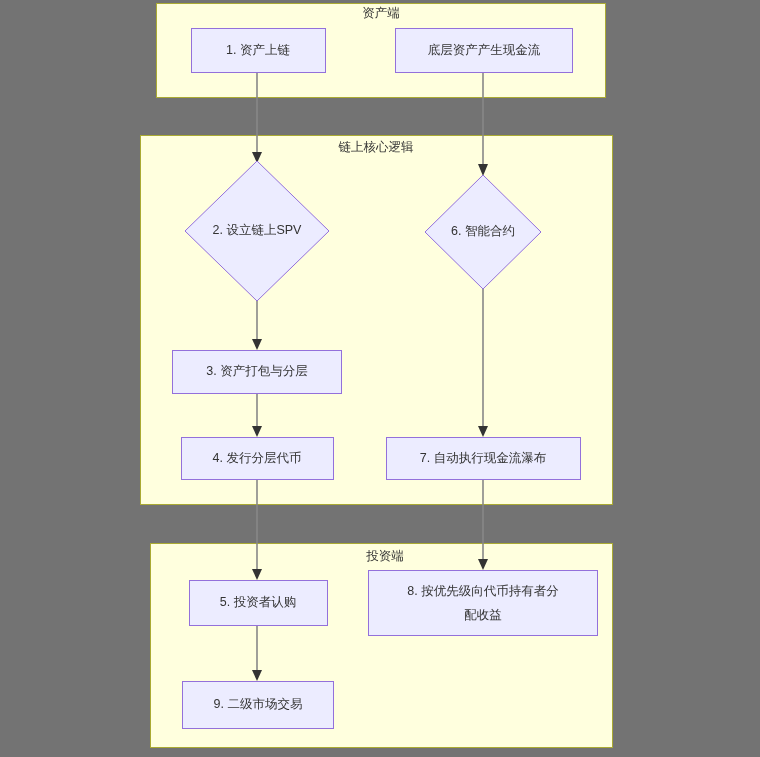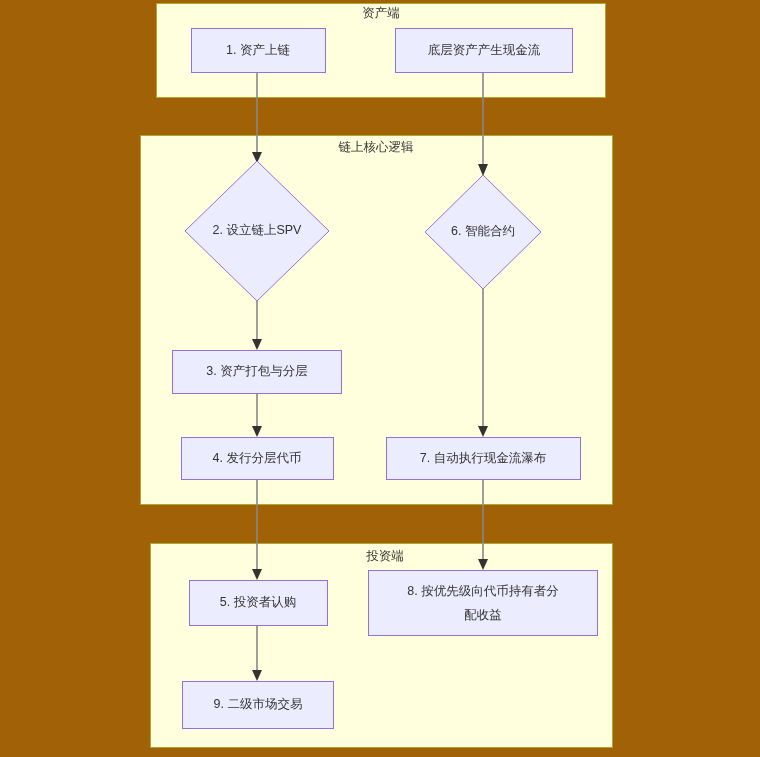--- a/index.html
+++ b/index.html
@@ -8,21 +8,21 @@
     padding: 0;
     background: #ffffff;
   }
   body {
     font-family: "Liberation Sans", "DejaVu Sans", sans-serif;
   }
   #canvas {
     position: relative;
     width: 760px;
     height: 757px;
-    background: #a16207;
+    background: #737373;
     overflow: hidden;
   }
   svg#diagram {
     position: absolute;
     left: 0;
     top: 0;
     width: 760px;
     height: 757px;
   }
   .cluster-rect {

